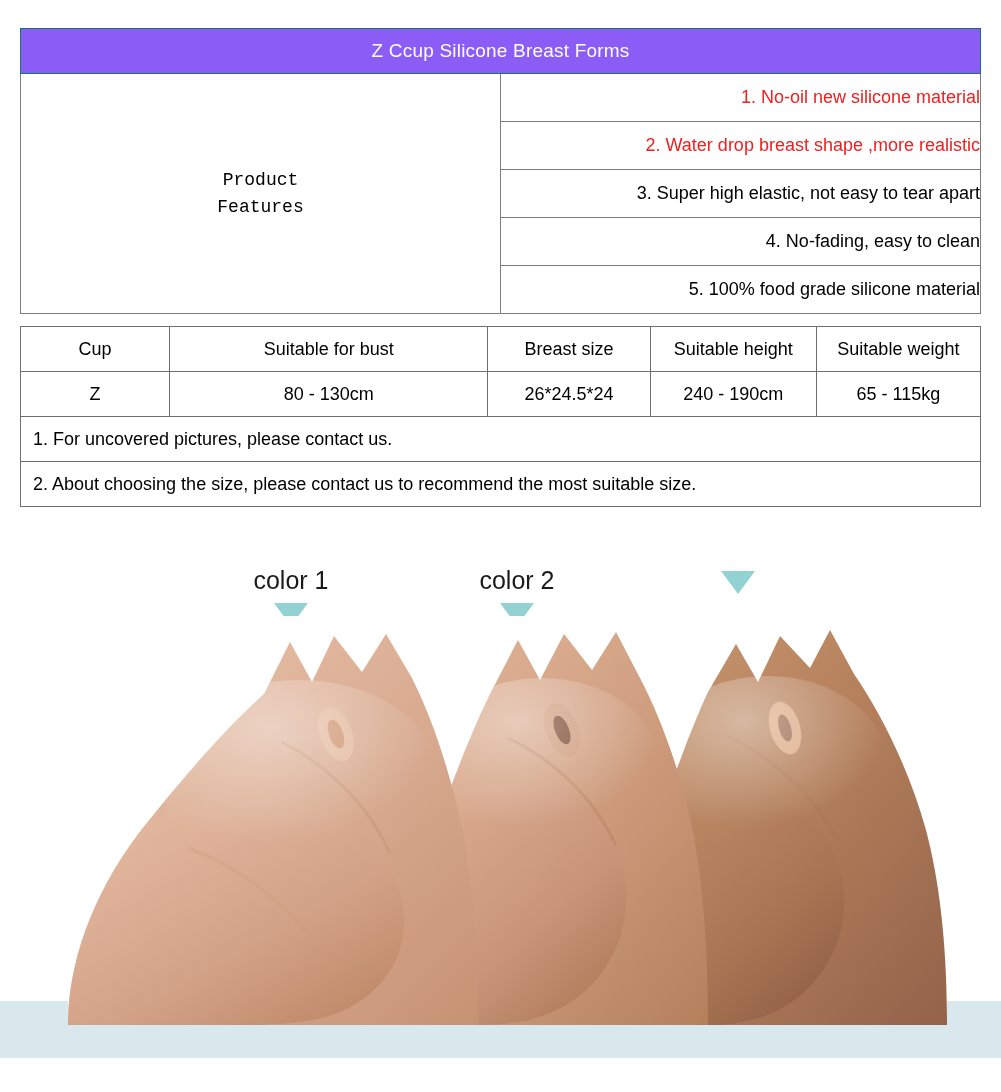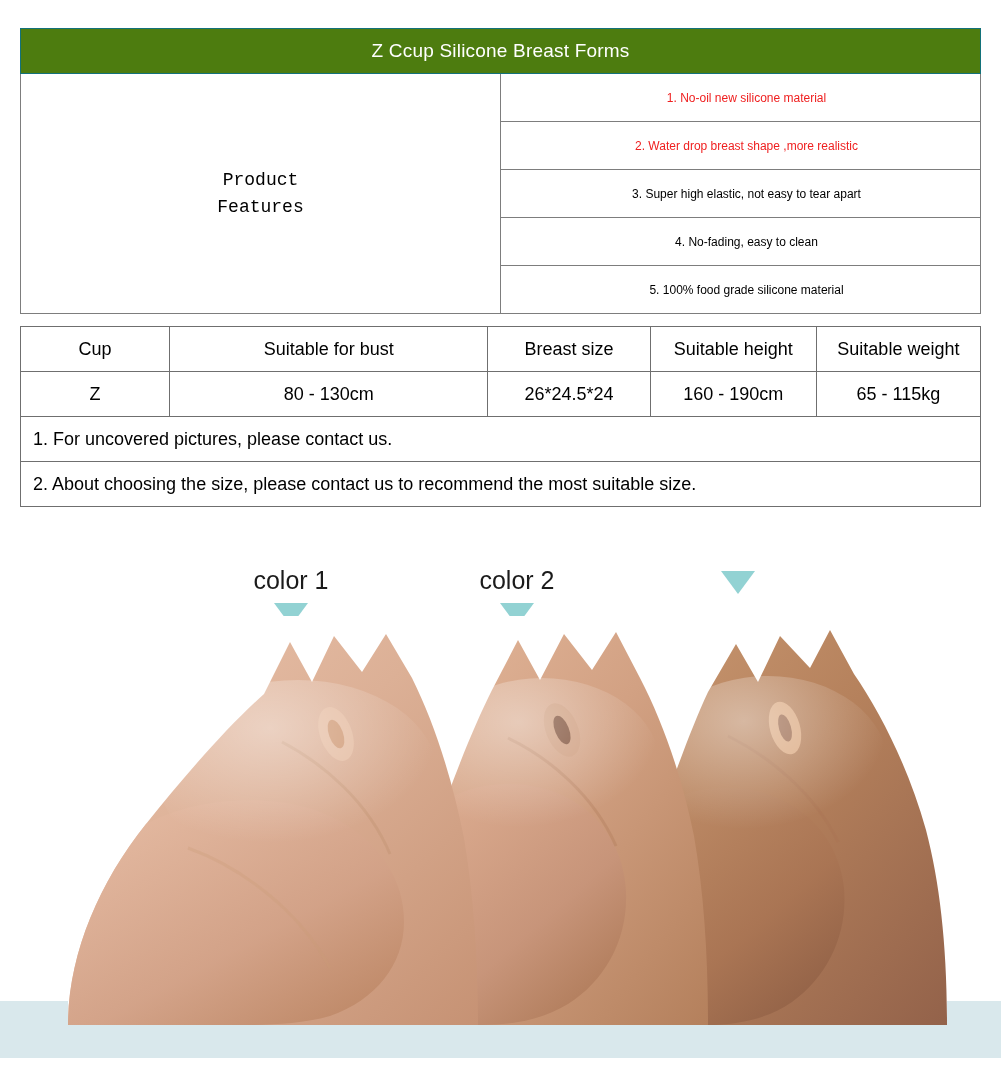--- a/index.html
+++ b/index.html
@@ -26,21 +26,21 @@
     border-collapse: collapse;
     table-layout: fixed;
   }
   table.spec td, table.spec th {
     border: 1px solid #7d7d7d;
     padding: 0;
   }
 
   
   .title-bar {
-    background: #4d7c0f;
+    background: #8b5cf6;
     color: #ffffff;
     text-align: center;
     font-size: 19px;
     height: 44px;
     line-height: 44px;
     border: 1px solid #13727a !important;
     font-weight: 400;
     letter-spacing: .2px;
   }
 
@@ -48,25 +48,25 @@
     width: 149px;
     text-align: center;
     font-size: 18px;
     color: #000;
     line-height: 1.45;
     vertical-align: middle;
     font-family: Liberation Mono, monospace;
   }
   .feat-cell {
     height: 48px;
-    font-size: 12px;
+    font-size: 18px;
     color: #000;
     padding-left: 12px !important;
     vertical-align: middle;
-    text-align: center;
+    text-align: right;
   }
   .feat-cell.red { color: #ef2020; }
 
   
   .tbl-gap { height: 12px; }
 
   table.size {
     width: 100%;
     border-collapse: collapse;
     table-layout: fixed;
@@ -188,21 +188,21 @@
       <td class="c-cup">Cup</td>
       <td class="c-bust">Suitable for bust</td>
       <td class="c-breast">Breast size</td>
       <td class="c-height">Suitable height</td>
       <td class="c-weight">Suitable weight</td>
     </tr>
     <tr>
       <td>Z</td>
       <td>80 - 130cm</td>
       <td>26*24.5*24</td>
-      <td>160 - 190cm</td>
+      <td>240 - 190cm</td>
       <td>65 - 115kg</td>
     </tr>
     <tr>
       <td class="note-cell" colspan="5">1.  For uncovered pictures, please contact us.</td>
     </tr>
     <tr>
       <td class="note-cell" colspan="5">2.  About choosing the size, please contact us to recommend the most suitable size.</td>
     </tr>
   </tbody>
     </table>

